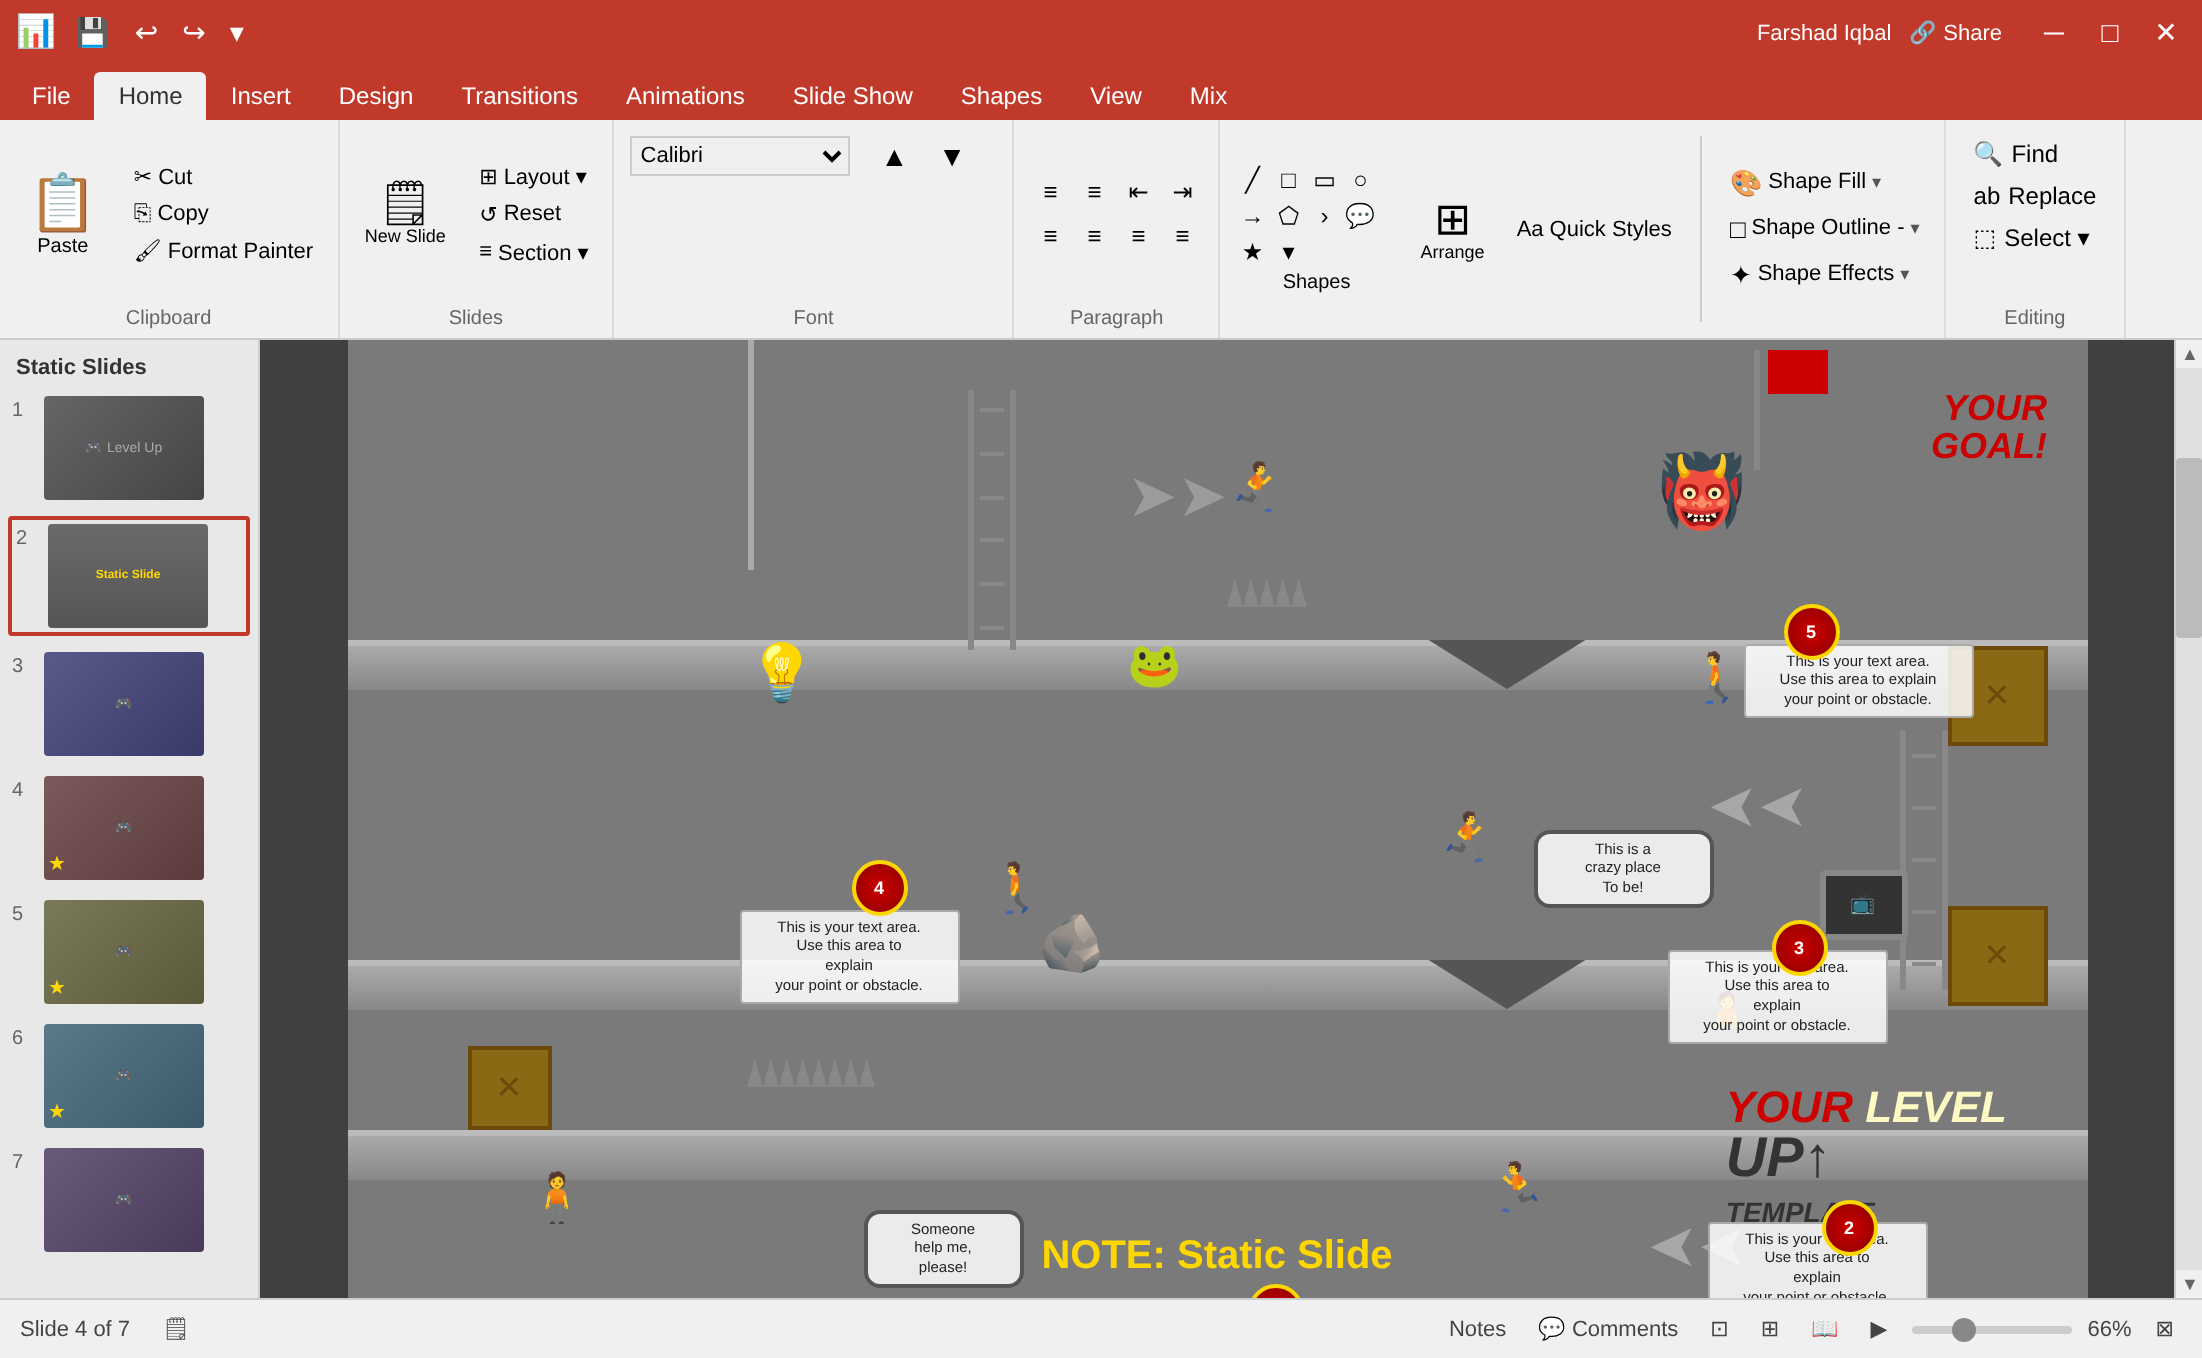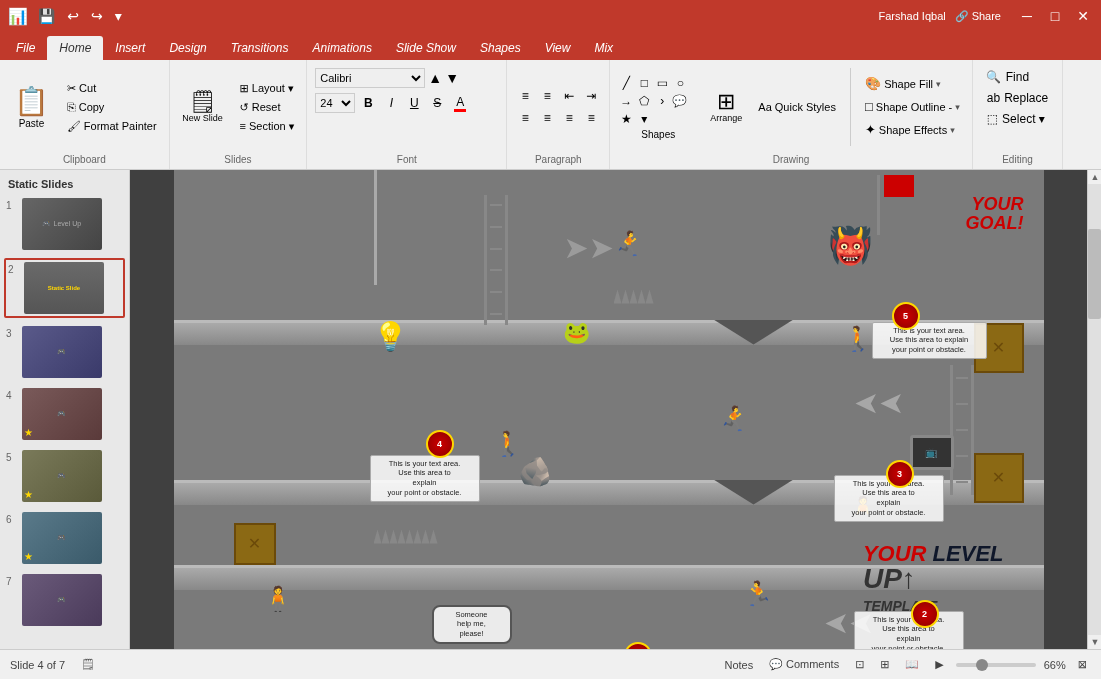--- a/index.html
+++ b/index.html
@@ -35,21 +35,20 @@
     }
     .ribbon-tab {
       padding: 4px 12px;
       cursor: pointer;
       color: white;
       font-size: 12px;
       border-radius: 3px 3px 0 0;
       height: 24px;
       display: flex;
       align-items: center;
-      font-style: italic;
     }
     .ribbon-tab.active {
       background: #f0f0f0;
       color: #333;
     }
 
     
     #ribbon {
       height: 110px;
       background: #f0f0f0;
@@ -109,21 +108,21 @@
       cursor: pointer;
       padding: 4px 6px;
       border-radius: 3px;
       font-size: 10px;
     }
     .paste-icon { font-size: 28px; }
 
     
     .font-row {
       display: flex;
-      gap: 3px;
+      gap: 15px;
       align-items: center;
       margin-bottom: 2px;
     }
     .font-select {
       width: 110px;
       height: 20px;
       font-size: 11px;
       border: 1px solid #ccc;
     }
     .font-size-select {
@@ -578,32 +577,20 @@
 
   <div class="ribbon-group" style="min-width:200px;">
     <div style="display:flex; flex-direction:column; gap:3px; width:100%; padding-top:4px;">
       <div class="font-row">
         <select class="font-select">
           <option>Calibri</option>
         </select>
         <span style="font-size:14px; cursor:pointer;">▲</span>
         <span style="font-size:14px; cursor:pointer;">▼</span>
       </div>
-      <div class="font-row">
-        <select class="font-size-select">
-          <option>24</option>
-        </select>
-        <div class="font-format-btn" style="font-weight:bold;">B</div>
-        <div class="font-format-btn" style="font-style:italic;">I</div>
-        <div class="font-format-btn" style="text-decoration:underline;">U</div>
-        <div class="font-format-btn" style="text-decoration:line-through;">S</div>
-        <div class="font-format-btn">
-          <span style="border-bottom:3px solid red; padding:0 2px;">A</span>
-        </div>
-      </div>
     </div>
     <div class="ribbon-group-label">Font</div>
   </div>
 
   <div class="ribbon-group">
     <div class="ribbon-group-content">
       <div style="display:flex; flex-direction:column; gap:2px;">
         <div style="display:flex; gap:2px;">
           <div class="font-format-btn">≡</div>
           <div class="font-format-btn">≡</div>
@@ -666,21 +653,20 @@
           <span>Shape Outline -</span>
           <span class="dropdown-arrow">▾</span>
         </div>
         <div class="shape-effects-row r-btn-small">
           <span class="shape-icon">✦</span>
           <span>Shape Effects</span>
           <span class="dropdown-arrow">▾</span>
         </div>
       </div>
     </div>
-    <div class="ribbon-group-label">Drawing</div>
   </div>
 
   <div class="ribbon-group">
     <div style="display:flex; flex-direction:column; gap:3px; padding-top:4px;">
       <div class="editing-btn">
         <span>🔍</span>
           <span>Find</span>
       </div>
       <div class="editing-btn">
         <span>ab</span>
@@ -859,31 +845,33 @@
         <div class="star-badge" style="right:130px; top:295px;">3</div>
         <div class="star-badge" style="left:252px; top:265px;">4</div>
         <div class="star-badge" style="left:718px; top:137px;">5</div>
 
         <div class="textbox-white" style="left:196px; top:290px; width:110px;">This is your text area.<br>Use this area to explain<br>your point or obstacle.</div>
 
         <div class="textbox-white" style="right:80px; top:446px; width:110px;">This is your text area.<br>Use this area to explain<br>your point or obstacle.</div>
         <div class="textbox-white" style="right:100px; top:310px; width:110px;">This is your text area.<br>Use this area to explain<br>your point or obstacle.</div>
         <div class="textbox-white" style="left:698px; top:157px; width:115px;">This is your text area.<br>Use this area to explain<br>your point or obstacle.</div>
 
+        <div class="textbox-white" style="left:593px; top:250px; border-radius:8px; border:2px solid #555; width:90px;">This is a<br>crazy place<br>To be!</div>
         <div class="textbox-white" style="left:258px; top:440px; border-radius:8px; border:2px solid #555; width:80px;">Someone<br>help me,<br>please!</div>
 
 
         <div class="your-goal">YOUR<br>GOAL!</div>
 
         <div style="position:absolute; bottom:40px; right:40px; color:#cc0000; font-size:22px; font-weight:900; font-style:italic; line-height:1.0;">
-          <span style="color:#cc0000;">YOUR</span> <span style="color:#0f172a;">LEVEL</span><br>
+          <span style="color:#cc0000;">YOUR</span> <span style="color:#fef9c3;">LEVEL</span><br>
           <span style="color:#333; font-size:28px;">UP↑</span><br>
           <span style="color:#333; font-size:14px;">TEMPLATE</span>
         </div>
 
+        <div class="note-static">NOTE: Static Slide</div>
 
       </div>
     </div>
   </div>
 
   <div id="scroll-right">
     <div class="scroll-arrow">▲</div>
     <div class="scroll-track">
       <div class="scroll-thumb"></div>
     </div>

